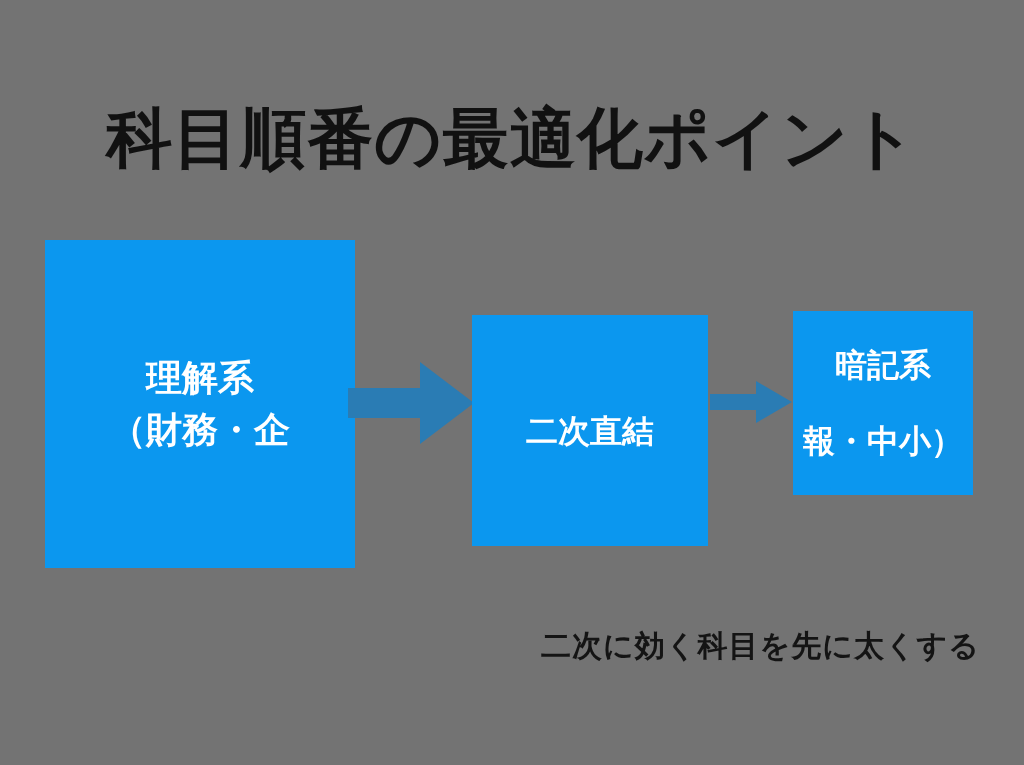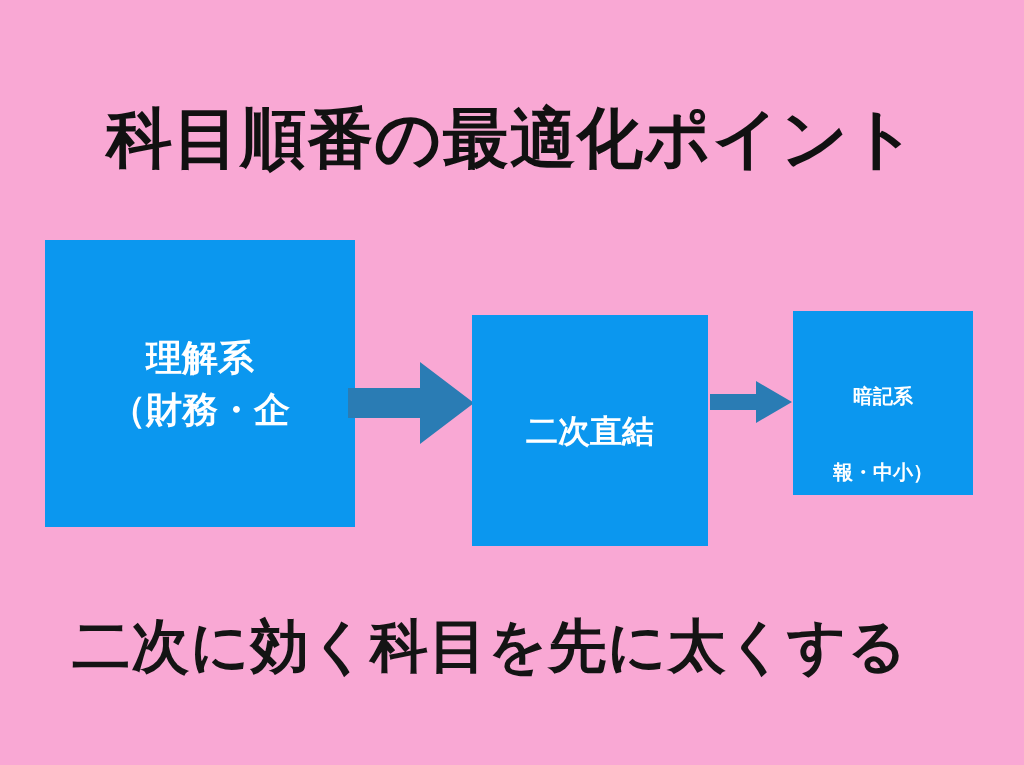--- a/index.html
+++ b/index.html
@@ -11,21 +11,21 @@
     width: 1024px;
     height: 765px;
     background: #fdfdfb;
     font-family: "Liberation Sans", "DejaVu Sans", sans-serif;
     overflow: hidden;
   }
   .slide {
     position: relative;
     width: 1024px;
     height: 765px;
-    background: #f9a8d4;
+    background: #737373;
   }
 
   
   .slide-title {
     position: absolute;
     left: 0;
     top: 56px;
     width: 1024px;
     text-align: center;
     font-size: 66px;
@@ -51,41 +51,40 @@
   }
   .flow-box .box-label {
     display: block;
     width: 100%;
   }
 
   #box-understand {
     left: 45px;
     top: 240px;
     width: 310px;
-    height: 287px;
+    height: 328px;
     font-size: 36px;
     line-height: 52px;
   }
   #box-secondary {
     left: 472px;
     top: 287px;
     width: 236px;
     height: 231px;
     font-size: 32px;
     line-height: 48px;
     margin-top: 28px;
   }
   #box-memorize {
     left: 793px;
     top: 311px;
     width: 180px;
     height: 184px;
-    font-size: 20px;
+    font-size: 32px;
     line-height: 38px;
-    align-items: flex-end;
   }
 
   
   .arrow {
     position: absolute;
   }
   #arrow-1 {
     left: 348px;
     top: 360px;
     width: 126px;
@@ -102,22 +101,22 @@
     width: 100%;
     height: 100%;
   }
 
   
   .caption {
     position: absolute;
     left: 0;
     top: 616px;
     width: 980px;
-    text-align: center;
-    font-size: 58px;
+    text-align: right;
+    font-size: 30px;
     line-height: 60px;
     font-weight: 700;
     letter-spacing: 1px;
     color: #141414;
     white-space: nowrap;
   }
 </style>
 </head>
 <body>
 

